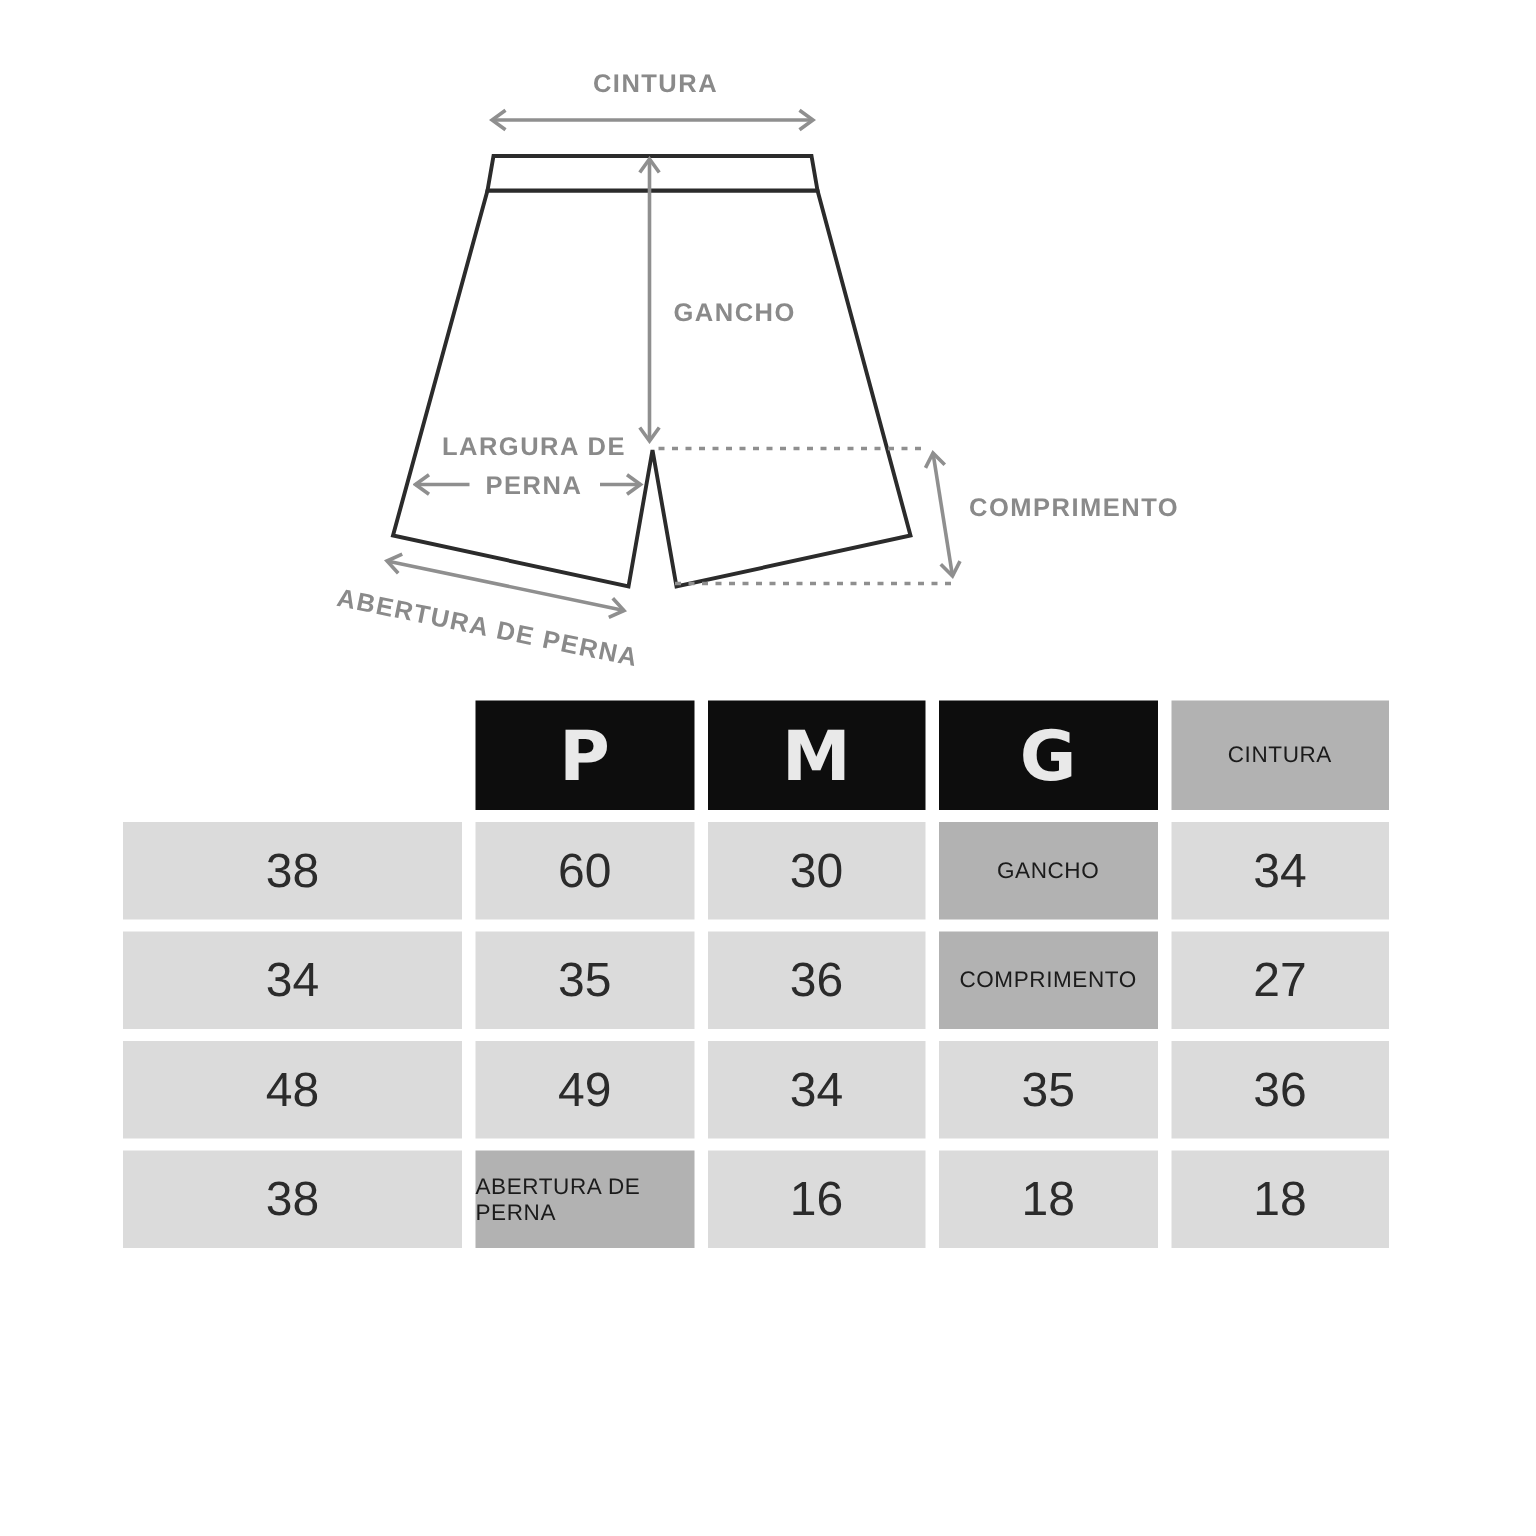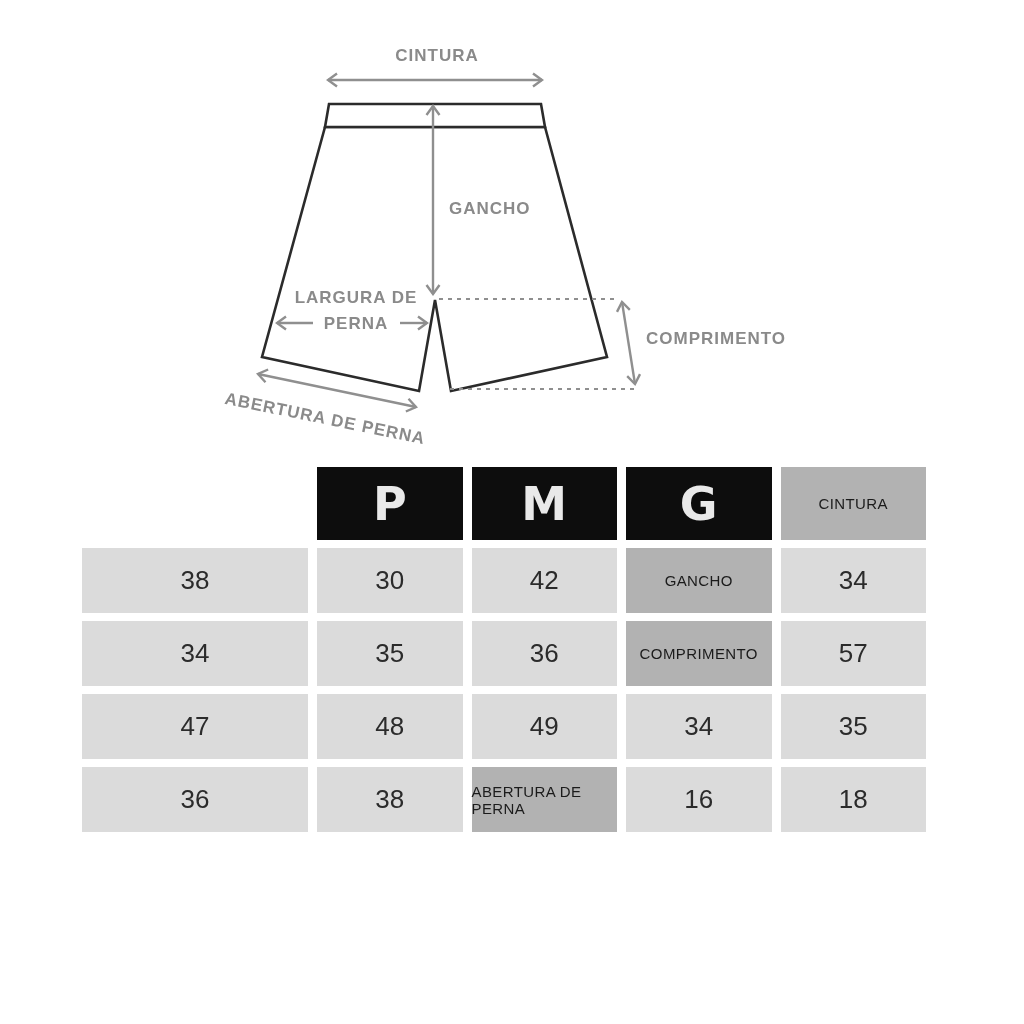--- a/index.html
+++ b/index.html
@@ -55,21 +55,21 @@
   }
   .label-cell {
     background: #b2b2b2;
     color: #1b1b1b;
     font-size: 15px;
     letter-spacing: 0.4px;
   }
   .value-cell {
     background: #dbdbdb;
     color: #2b2b2b;
-    font-size: 26px;
+    font-size: 32px;
   }
 </style>
 </head>
 <body>
 
 <div class="canvas">
 
   <svg class="diagram-svg" width="1024" height="460" viewBox="0 0 1024 460">
     <defs>
       <marker id="chev" viewBox="-12 -9 14 18" refX="0" refY="0" markerWidth="14" markerHeight="18" orient="auto-start-reverse" markerUnits="userSpaceOnUse">
@@ -101,32 +101,31 @@
 
   <div class="size-table">
 
     <div class="cell corner-cell"></div>
     <div class="cell header-cell">P</div>
     <div class="cell header-cell">M</div>
     <div class="cell header-cell">G</div>
 
     <div class="cell label-cell">CINTURA</div>
     <div class="cell value-cell">38</div>
+    <div class="cell value-cell">60</div>
     <div class="cell value-cell">30</div>
-    <div class="cell value-cell">42</div>
 
     <div class="cell label-cell">GANCHO</div>
     <div class="cell value-cell">34</div>
     <div class="cell value-cell">34</div>
     <div class="cell value-cell">35</div>
     <div class="cell value-cell">36</div>
 
     <div class="cell label-cell">COMPRIMENTO</div>
-    <div class="cell value-cell">57</div>
-    <div class="cell value-cell">47</div>
+    <div class="cell value-cell">27</div>
     <div class="cell value-cell">48</div>
     <div class="cell value-cell">49</div>
 
     <div class="cell value-cell">34</div>
     <div class="cell value-cell">35</div>
     <div class="cell value-cell">36</div>
     <div class="cell value-cell">38</div>
 
     <div class="cell label-cell">ABERTURA DE PERNA</div>
     <div class="cell value-cell">16</div>

